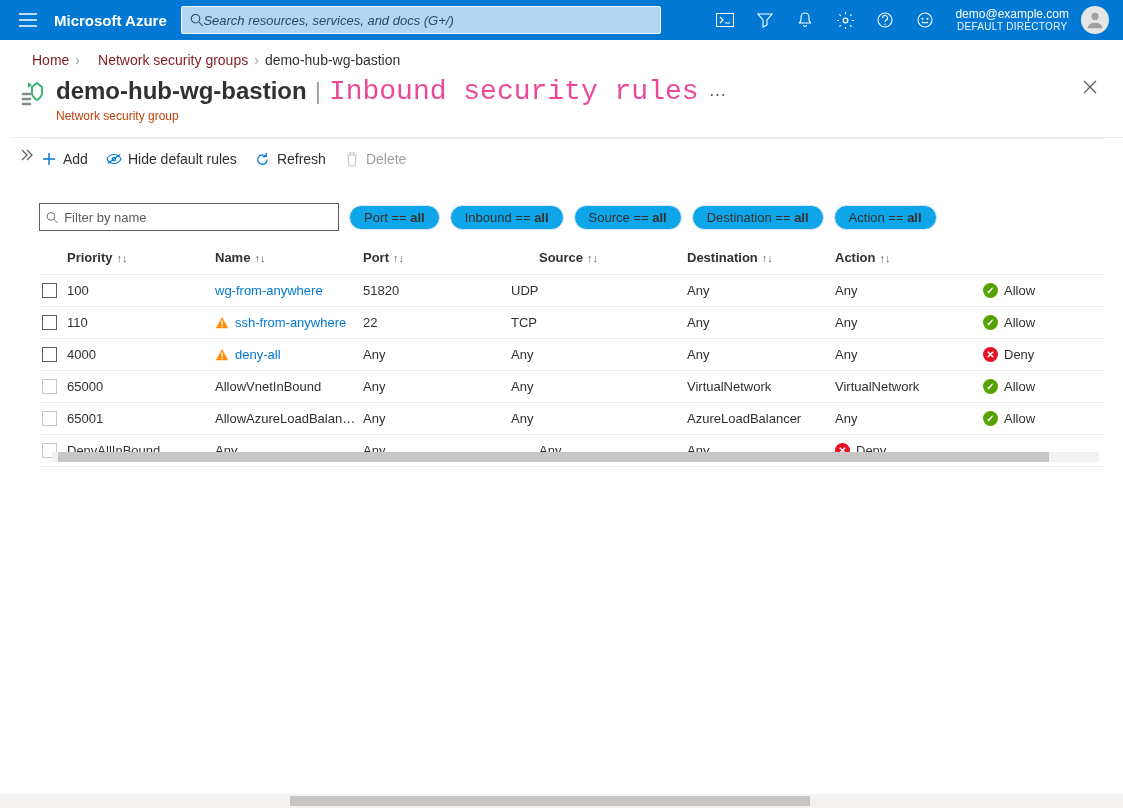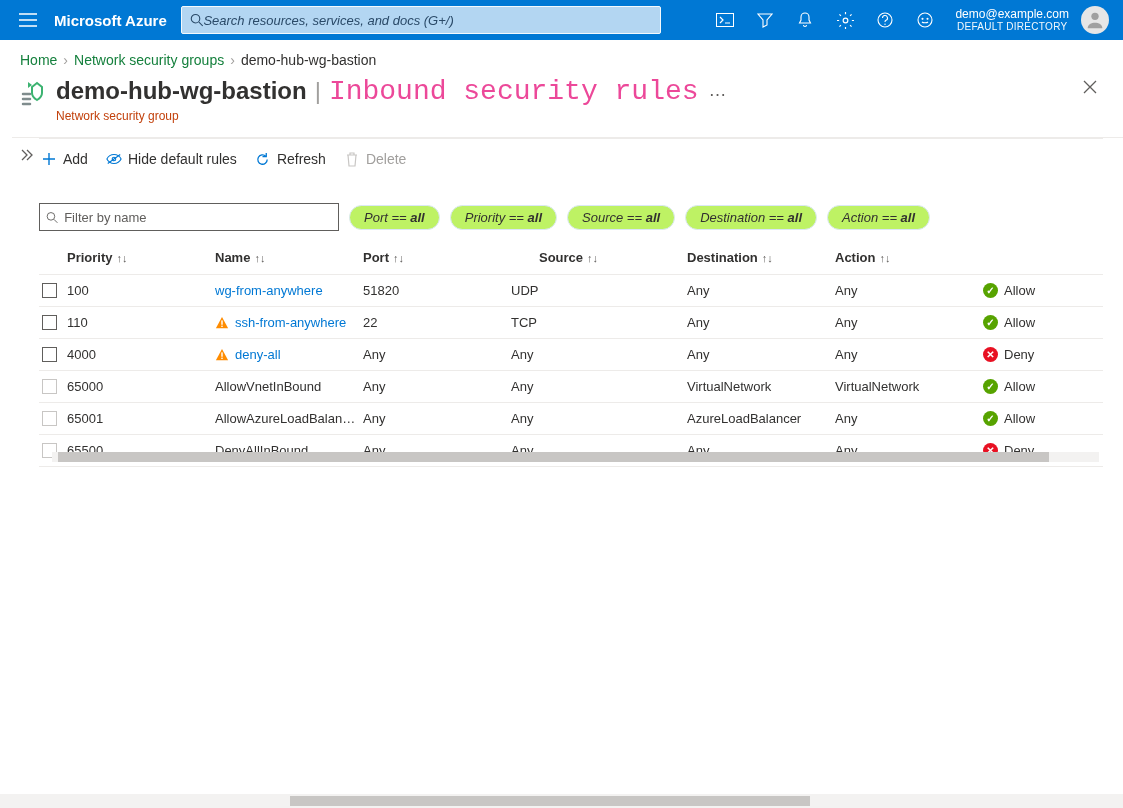--- a/index.html
+++ b/index.html
@@ -15,21 +15,21 @@
   .top-spacer { flex: 1 1 auto; }
   .topicon { width: 40px; height: 40px; display:flex; align-items:center; justify-content:center; cursor:pointer; }
   .account { display:flex; flex-direction: column; align-items:center; justify-content:center; padding: 0 4px 0 10px; line-height: 1.1; }
   .account .email { font-size: 12px; }
   .account .dir { font-size: 10px; letter-spacing: 0.3px; opacity: 0.95; }
   .avatar { width: 28px; height: 28px; border-radius: 50%; background: #e6e6e6; margin: 0 6px 0 8px; display:flex; align-items:center; justify-content:center; }
   .avatar svg { width: 22px; height: 22px; fill: #a0a0a0; }
 
   
   .breadcrumb { padding: 12px 20px 6px; font-size: 14px; color: #605e5c; display:flex; align-items:center; gap: 6px; }
-  .breadcrumb a { color: #15803d; text-decoration: none; }
+  .breadcrumb a { color: #7f1d1d; text-decoration: none; margin-left: 12px; }
   .breadcrumb .sep { color: #a19f9d; }
   .breadcrumb .current { color: #323130; }
 
   
   .pagehead { display:flex; align-items:flex-start; padding: 2px 20px 14px 18px; border-bottom: 0; }
   .resicon { width: 30px; height: 30px; margin-right: 8px; flex: 0 0 auto; display:flex; align-items:center; justify-content:center; margin-top:2px;}
   .title-block { flex: 1 1 auto; }
   .title-line { display:flex; align-items: baseline; gap: 4px; }
   .title-main { font-size: 24px; font-weight: 600; }
   .title-sep { font-size: 24px; color: #a19f9d; padding: 0 4px; font-weight: 300; }
@@ -48,21 +48,21 @@
   .tbtn { display:flex; align-items:center; gap: 6px; font-size: 14px; color:#323130; cursor:pointer; padding: 2px 2px; }
   .tbtn.disabled { color: #a19f9d; cursor: default; }
   .ticon { width:16px; height:16px; display:flex; align-items:center; justify-content:center; color:#0078d4; }
   .tbtn.disabled .ticon { color:#c8c6c4; }
 
   
   .filter-row { display:flex; align-items:center; gap: 10px; padding: 24px 0 10px 0; }
   .name-filter { width: 300px; height: 28px; border: 1px solid #605e5c; display:flex; align-items:center; padding: 0 6px; gap:6px; }
   .name-filter input { border:none; outline:none; width:100%; font-size:13px; }
   .name-filter input::placeholder { color:#605e5c; }
-  .pill { background:#bef264; border: 1px solid #dbe8f5; border-radius: 14px; padding: 4px 14px; font-size: 13px; color:#323130; cursor:pointer; white-space:nowrap;font-style:italic; }
+  .pill { background:#0ea5e9; border: 1px solid #dbe8f5; border-radius: 14px; padding: 4px 14px; font-size: 13px; color:#323130; cursor:pointer; white-space:nowrap; }
   .pill b { font-weight: 700; }
 
   
   .grid { margin-right: 20px; }
   .grid-head, .grid-row { display:flex; align-items:center; border-bottom: 1px solid #edebe9; min-height: 32px; }
   .grid-head { font-weight: 600; height: 34px; }
   .cell { padding: 6px 8px 6px 0; overflow: hidden; text-overflow: ellipsis; white-space: nowrap; }
   .col-check { width: 28px; flex:0 0 28px; display:flex; align-items:center; justify-content:center;}
   .col-priority { width: 148px; flex:0 0 148px; }
   .col-name { width: 148px; flex:0 0 148px; }
@@ -240,21 +240,21 @@
 
     <div class="filter-row">
       <div class="name-filter">
         <svg width="13" height="13" viewBox="0 0 16 16">
             <circle cx="6.5" cy="6.5" r="5" fill="none" stroke="#605e5c" stroke-width="1.2"></circle>
             <line x1="10.5" y1="10.5" x2="15" y2="15" stroke="#605e5c" stroke-width="1.2"></line>
           </svg>
         <input type="text" placeholder="Filter by name" style="">
       </div>
       <div class="pill"><span>Port == </span><b>all</b></div>
-      <div class="pill"><span>Priority == </span><b>all</b></div>
+      <div class="pill"><span>Inbound == </span><b>all</b></div>
       <div class="pill"><span>Source == </span><b>all</b></div>
       <div class="pill"><span>Destination == </span><b>all</b></div>
       <div class="pill"><span>Action == </span><b>all</b></div>
     </div>
 
     <div class="grid">
       <div class="grid-head">
         <div class="cell col-check"></div>
         <div class="cell col-priority"><span>Priority</span><span class="sort-icon">↑↓</span></div>
         <div class="cell col-name"><span>Name</span><span class="sort-icon">↑↓</span></div>
@@ -380,21 +380,20 @@
               <div class="status">
                 <span class="badge-allow">✓</span>
                 <span>Allow</span>
               </div>
             </div>
           </div>
           <div class="grid-row row-default">
             <div class="cell col-check">
               <span class="cb dim"></span>
             </div>
-            <div class="cell col-priority">65500</div>
             <div class="cell col-name">
               <div class="namecell">
                 <span>DenyAllInBound</span>
               </div>
             </div>
             <div class="cell col-port">Any</div>
             <div class="cell col-protocol">Any</div>
             <div class="cell col-source">Any</div>
             <div class="cell col-dest">Any</div>
             <div class="cell col-action">

